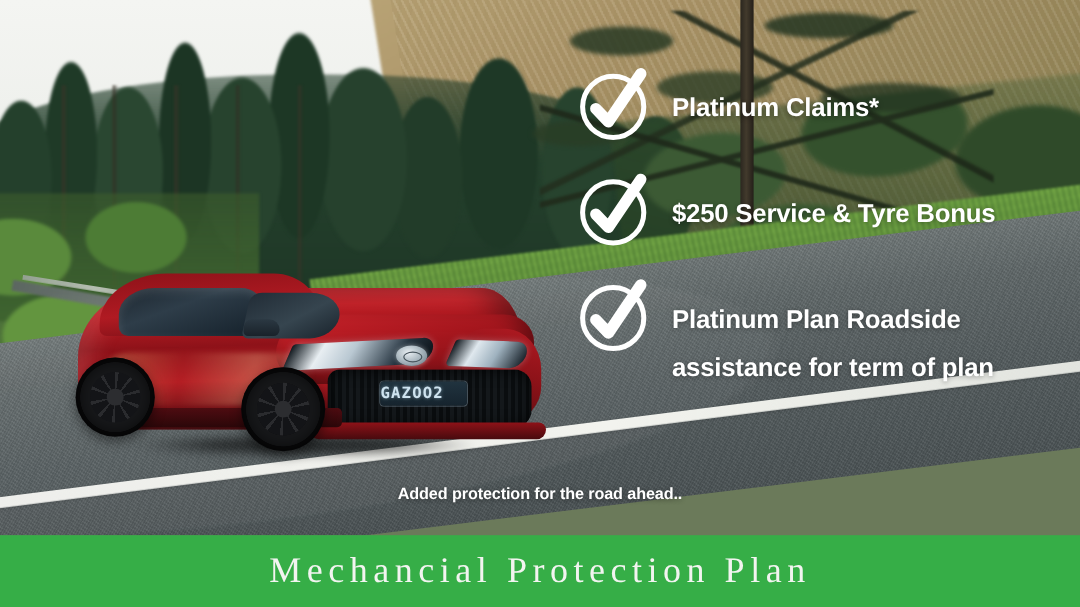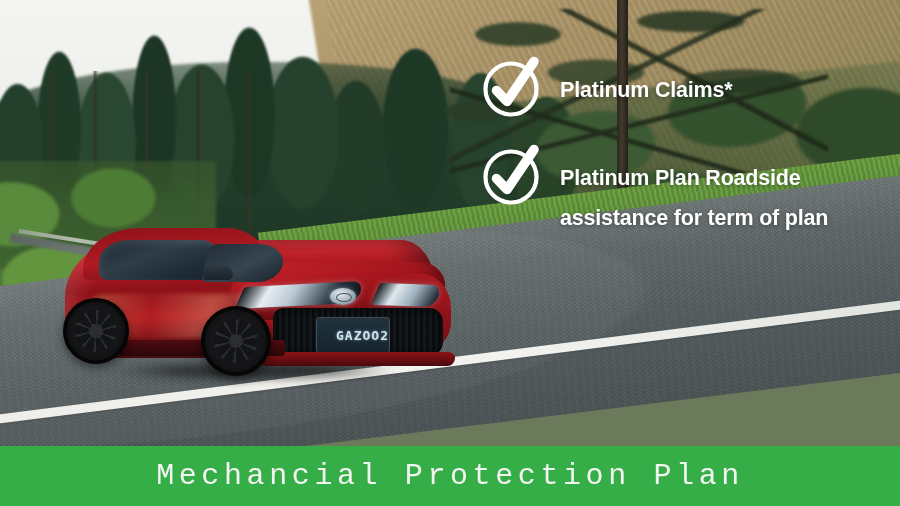--- a/index.html
+++ b/index.html
@@ -230,24 +230,24 @@
   }
   .grille {
     position:absolute; left:218px; top:86px; width:170px; height:48px;
     background:
       repeating-linear-gradient(90deg, #14181b 0 3px, #0a0d0f 3px 6px),
       #0c1012;
     border-radius:10px 14px 14px 16px;
     box-shadow:inset 0 0 12px rgba(0,0,0,.8);
   }
   .plate {
-    position:absolute; left:262px; top:96px; width:72px; height:34px;
+    position:absolute; left:262px; top:96px; width:72px; height:20px;
     background:linear-gradient(180deg,#21333f,#16242e);
     border-radius:3px;
-    display:flex; align-items:center; justify-content:flex-end;
+    display:flex; align-items:center; justify-content:flex-start;
     box-shadow:0 0 0 1px rgba(160,190,210,.35);
   }
   .plate span {
     font-family:"DejaVu Sans Mono", monospace;
     font-size:13px; font-weight:700; letter-spacing:1px;
     color:#cfe3ef; text-shadow:0 0 3px rgba(180,215,235,.6);
   }
   .toyota-badge {
     position:absolute; left:275px; top:66px; width:26px; height:17px;
     border-radius:50%;
@@ -341,21 +341,21 @@
     text-shadow:0 1px 4px rgba(0,0,0,.45);
   }
 
   .footer-bar {
     position:absolute; left:0; bottom:0; width:100%; height:60px;
     background:#36ae47;
     display:flex; align-items:center; justify-content:center;
   }
   .footer-title {
     color:#f2f4f0;
-    font-family:Liberation Mono, monospace;
+    font-family:Liberation Serif, serif;
     font-weight:300;
     font-size:30px;
     letter-spacing:4.6px;
     white-space:nowrap;
   }
 </style>
 </head>
 <body>
 
 <div class="banner">
@@ -417,34 +417,46 @@
         <svg viewBox="0 0 58 58" aria-hidden="true">
           <circle cx="29" cy="30" r="25.5" fill="none" stroke="#ffffff" stroke-width="4.2"></circle>
           <path d="M14.5 31.5 L25 42.5 L52 2.5" fill="none" stroke="#ffffff" stroke-width="9.5" stroke-linecap="round" stroke-linejoin="round"></path>
         </svg>
       </div>
       <div class="feature-text">
         <span>Platinum Claims*</span>
       </div>
     </div>
 
-
     <div class="feature">
       <div class="check">
         <svg viewBox="0 0 58 58" aria-hidden="true">
           <circle cx="29" cy="30" r="25.5" fill="none" stroke="#ffffff" stroke-width="4.2"></circle>
           <path d="M14.5 31.5 L25 42.5 L52 2.5" fill="none" stroke="#ffffff" stroke-width="9.5" stroke-linecap="round" stroke-linejoin="round"></path>
         </svg>
       </div>
       <div class="feature-text">
+        <span>$250 Service &amp; Tyre Bonus</span>
+      </div>
+    </div>
+
+    <div class="feature">
+      <div class="check">
+        <svg viewBox="0 0 58 58" aria-hidden="true">
+          <circle cx="29" cy="30" r="25.5" fill="none" stroke="#ffffff" stroke-width="4.2"></circle>
+          <path d="M14.5 31.5 L25 42.5 L52 2.5" fill="none" stroke="#ffffff" stroke-width="9.5" stroke-linecap="round" stroke-linejoin="round"></path>
+        </svg>
+      </div>
+      <div class="feature-text">
         <span>Platinum Plan Roadside</span>
         <span class="line2">assistance for term of plan</span>
       </div>
     </div>
 
   </div>
 
+  <div class="tagline">Added protection for the road ahead..</div>
 
   <div class="footer-bar">
     <div class="footer-title">Mechancial Protection Plan</div>
   </div>
 
 </div>
 
 </body></html>

